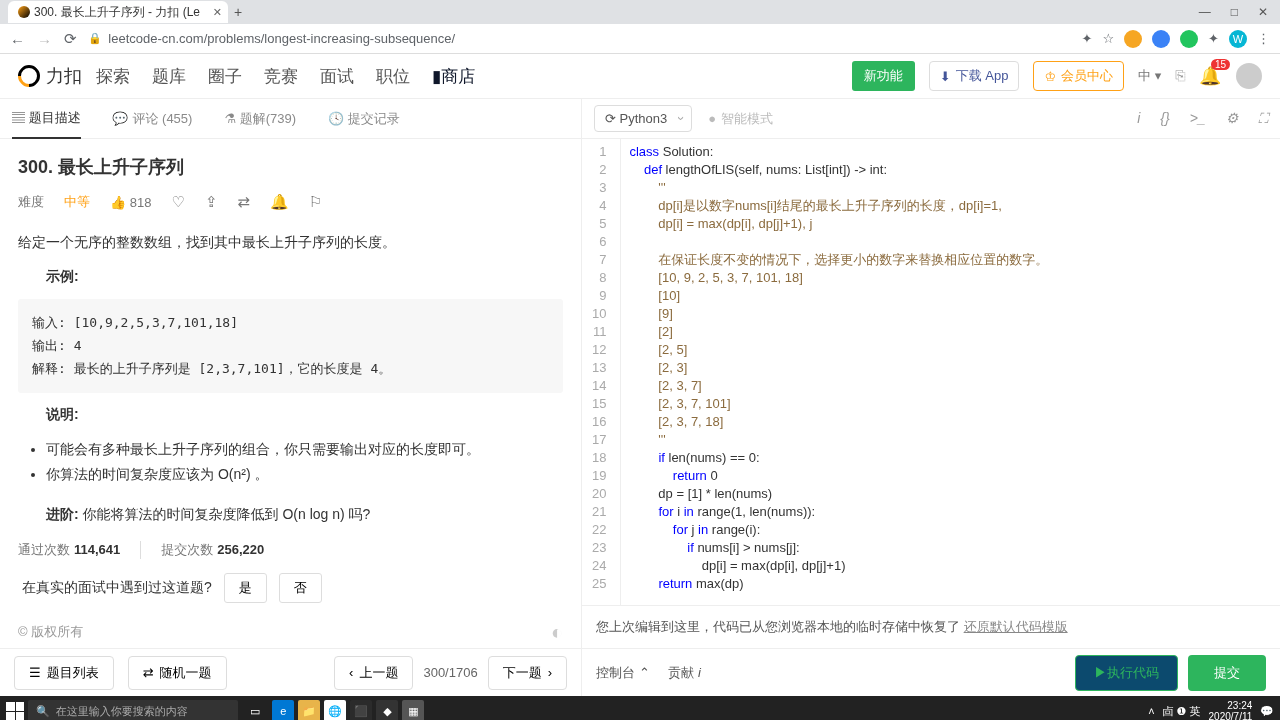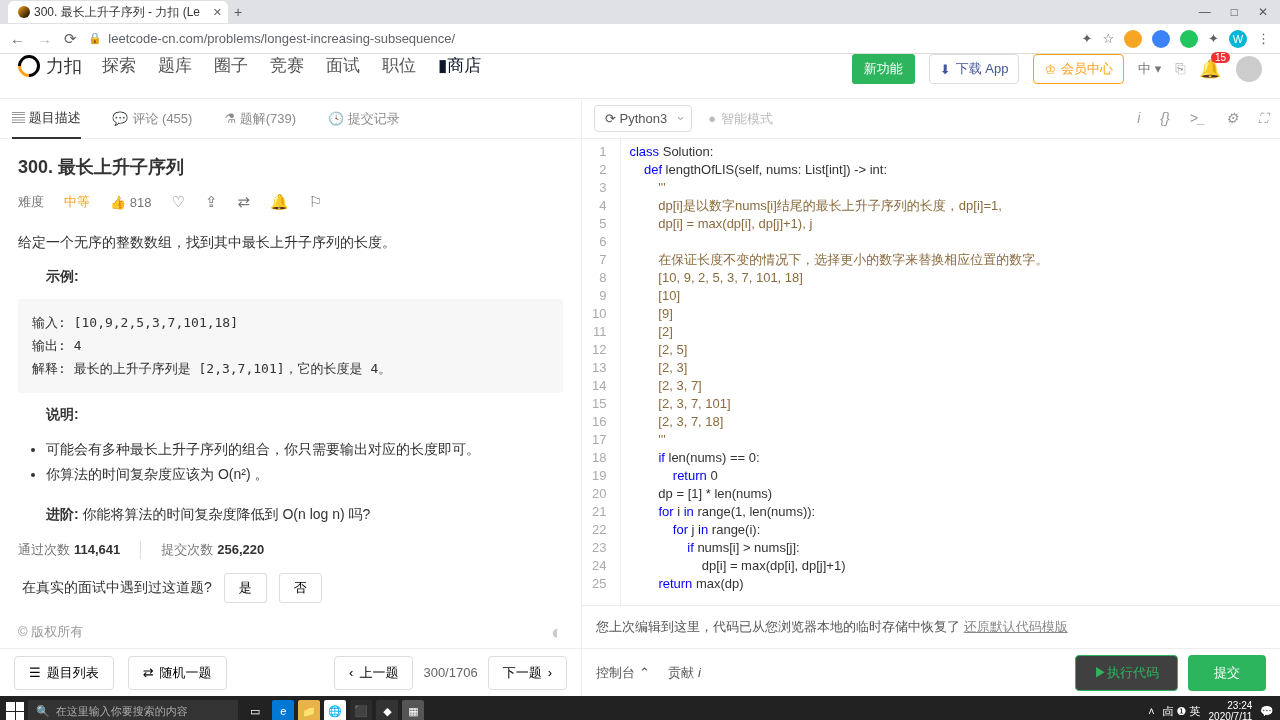--- a/index.html
+++ b/index.html
@@ -12,21 +12,21 @@
 .newtab { margin-left: 6px; color: #555; font-size: 14px; }
 .win-controls { margin-left: auto; display: flex; gap: 20px; padding-right: 12px; color: #555; font-size: 12px; }
 
 .chrome-bar { height: 30px; background: #fff; border-bottom: 1px solid #ddd; display: flex; align-items: center; padding: 0 10px; gap: 12px; font-size: 13px; color: #5f6368; }
 .chrome-bar .navbtn { font-size: 15px; }
 .urlbox { flex: 1; display: flex; align-items: center; gap: 6px; }
 .urlbox .lock { font-size: 11px; }
 .ext-icons { display: flex; gap: 10px; align-items: center; font-size: 13px; }
 .ext-circle { width: 18px; height: 18px; border-radius: 50%; display: inline-block; }
 
-.site-header { height: 45px; display: flex; align-items: flex-start; padding: 0 18px; border-bottom: 1px solid #eee; gap: 20px; }
+.site-header { height: 45px; display: flex; align-items: center; padding: 0 18px; border-bottom: 1px solid #eee; gap: 14px; }
 .logo { display: flex; align-items: center; gap: 6px; font-size: 18px; font-weight: 500; }
 .logo .mark { width: 22px; height: 22px; border: 3px solid #000; border-radius: 50%; border-left-color: #ffa116; transform: rotate(-45deg); }
 .navlinks { display: flex; gap: 22px; color: #555; font-size: 17px; }
 .navlinks .store { color: #0f172a; }
 .header-right { margin-left: auto; display: flex; align-items: center; gap: 14px; }
 .btn-green { background: #2db55d; color: #fff; padding: 6px 12px; border-radius: 3px; font-size: 13px; }
 .btn-outline { border: 1px solid #ddd; padding: 5px 10px; border-radius: 4px; font-size: 13px; display: flex; align-items: center; gap: 5px; }
 .btn-outline.orange { color: #ffa116; border-color: #ffa116; }
 .btn-outline.blue { color: #459; }
 .bell-wrap { position: relative; color: #999; font-size: 18px; }
@@ -66,21 +66,21 @@
 .editor { flex: 1; display: flex; font-family: Menlo, Consolas, monospace; font-size: 13px; line-height: 18px; overflow: auto; }
 .gutter { background: #fff; color: #aaa; text-align: right; padding: 4px 14px 0 10px; user-select: none; border-right:1px solid #eee; }
 .code { padding: 4px 0 0 8px; white-space: pre; }
 .code .kw { color: #0000ff; }
 .code .cm { color: #8b6b3e; }
 .notice { border-top: 1px solid #eee; padding: 12px 14px; font-size: 13px; color: #555; }
 .notice a { color: #888; text-decoration: underline; cursor: pointer; }
 .rightfoot { height: 48px; border-top: 1px solid #eee; display: flex; align-items: center; padding: 4px 14px; gap: 18px; }
 .rightfoot .lbl { color: #555; font-size: 13px; display: flex; align-items: center; gap: 4px; }
 .rightfoot .actions { margin-left: auto; display: flex; gap: 10px; }
-.run { border: 1px solid #2db55d; color: #2db55d; padding: 8px 18px; border-radius: 4px; background: #404040; font-size: 13px; }
+.run { border: 1px solid #2db55d; color: #2db55d; padding: 8px 18px; border-radius: 4px; background: #0c4a6e; font-size: 13px; }
 .submit { background: #2db55d; color: #fff; padding: 8px 26px; border-radius: 4px; border: none; font-size: 13px; }
 
 .taskbar { height: 30px; background: #222; display: flex; align-items: center; color: #fff; font-size: 11px; padding: 0 6px; gap: 4px; }
 .taskbar .start { width: 18px; height: 18px; display: grid; grid-template-columns: 1fr 1fr; gap: 1px; }
 .taskbar .start div { background: #fff; }
 .taskbar .search { background: #333; flex: 0 0 210px; height: 22px; display: flex; align-items: center; padding: 0 8px; color: #aaa; gap: 6px; border-radius: 2px; }
 .taskbar .tray { margin-left: auto; display: flex; align-items: center; gap: 8px; }
 .task-icon { width: 22px; height: 22px; background: #444; border-radius: 2px; display: flex; align-items: center; justify-content: center; }
 .clock { text-align: right; line-height: 1.1; font-size: 10px; }
 </style>

